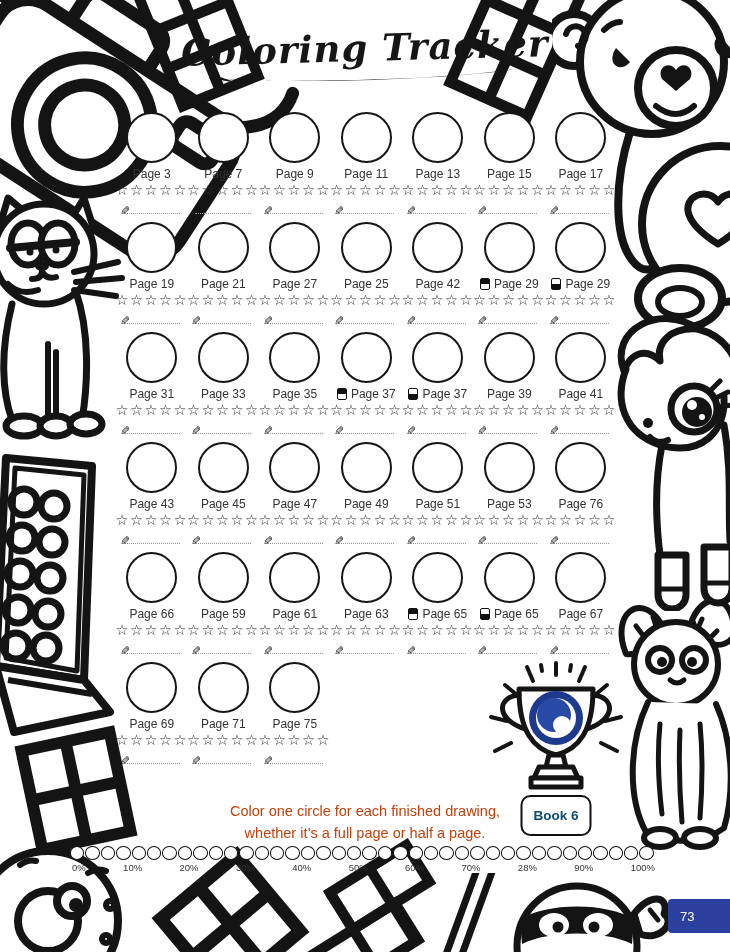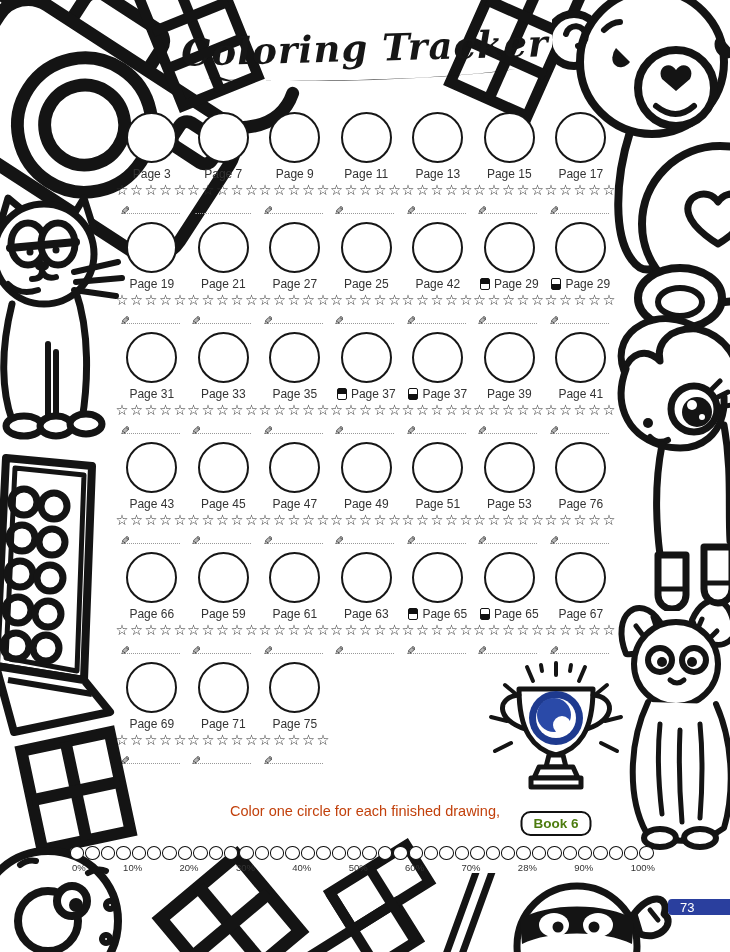--- a/index.html
+++ b/index.html
@@ -35,32 +35,32 @@
   .pencil { position:absolute; left:-4px; bottom:-5px; font-size:12px; color:#111; transform:scaleX(-1); font-family:"DejaVu Sans", sans-serif; }
 
   
   .instructions { position:absolute; left:0; right:0; top:801px; text-align:center; font-size:14.5px; line-height:1.5; color:#c2410c; z-index:2; }
 
   
   .trophy { position:absolute; left:481px; top:659px; width:150px; height:180px; z-index:2; }
   .book-label {
     position:absolute; left:50%; bottom:3px; transform:translateX(-50%);
     border:2.5px solid #111; background:#fff; font-weight:bold; font-size:13.5px;
-    padding:3px 11px; white-space:nowrap; border-radius:10px; color:#4d7c0f;
+    padding:11px 11px; white-space:nowrap; border-radius:10px; color:#0c4a6e;
   }
 
   
   .progress { position:absolute; left:70px; top:846px; width:587px; z-index:2; }
   .pcircles { display:flex; gap:1px; }
   .pcircle { width:14.4px; height:13.5px; border:1.6px solid #111; border-radius:50%; background:#fff; flex:none; }
   .pticks { display:flex; justify-content:space-between; font-size:9.5px; color:#333; margin-top:2px; padding:0 2px; }
 
   
   .page-badge {
-    position:absolute; right:0; top:899px; width:62px; height:16px; z-index:3;
+    position:absolute; right:0; top:899px; width:62px; height:34px; z-index:3;
     border-radius:4px 0 0 4px; color:#fff; font-size:13px;
     display:flex; align-items:center; padding-left:12px;
   }
 </style>
 </head>
 <body>
 
 <div class="page">
 
   <div class="deco" style="left:-55px;top:-70px;width:140px;height:150px;transform:rotate(40deg);">
@@ -624,20 +624,21 @@
         <path d="M68,96 L65,108 L85,108 L82,96 Z" fill="#fff"></path>
         <path d="M58,108 L92,108 L97,119 L53,119 Z" fill="#fff"></path>
         <rect x="50" y="119" width="50" height="9" fill="#fff"></rect>
       </g>
     </svg>
     <div class="book-label">Book 6</div>
   </div>
 
   <div class="instructions">
     <div>Color one circle for each finished drawing,</div>
+    <div>whether it’s a full page or half a page.</div>
   </div>
 
   <div class="progress">
     <div class="pcircles">
         <span class="pcircle"></span>
         <span class="pcircle"></span>
         <span class="pcircle"></span>
         <span class="pcircle"></span>
         <span class="pcircle"></span>
         <span class="pcircle"></span>

